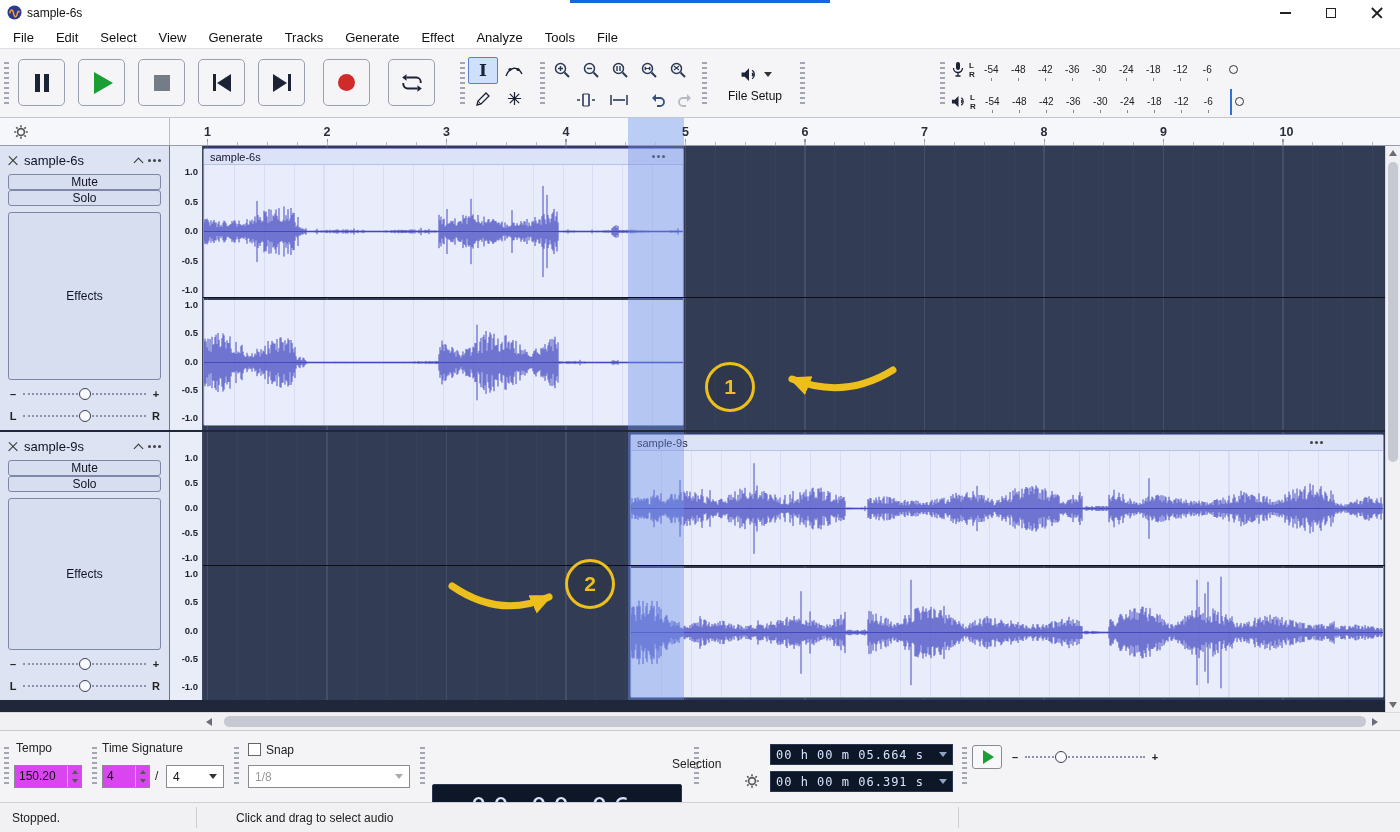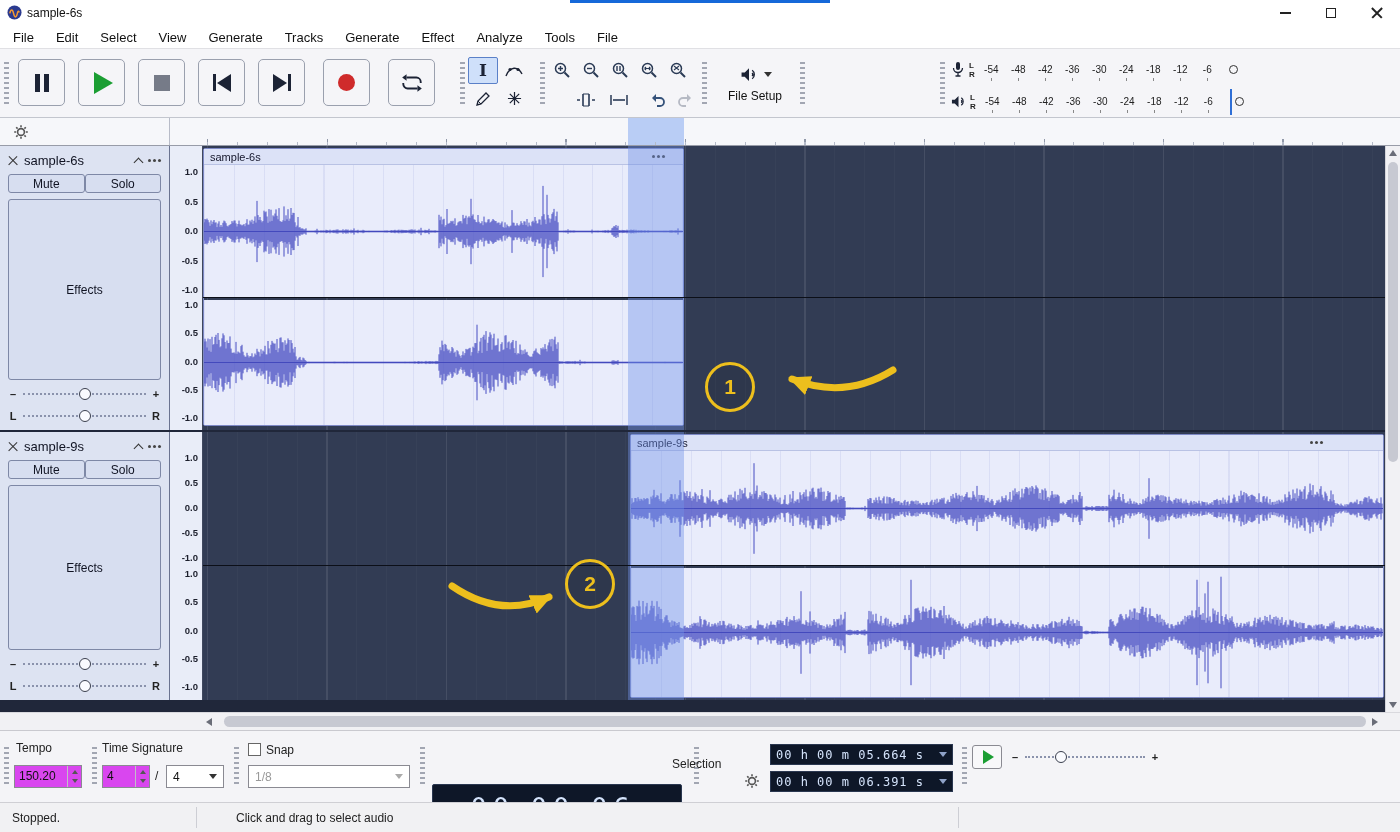--- a/index.html
+++ b/index.html
@@ -80,21 +80,21 @@
   .t2 { top:286px; height:268px; outline:1.5px solid #4f74d8; outline-offset:-1px; }
 
   .panel { position:absolute; left:0; top:0; width:170px; height:100%; background:#dde3f2; border-right:1px solid #6a7390; padding:6px 8px; display:flex; flex-direction:column; gap:6px; }
   .p-head { display:flex; align-items:center; gap:6px; height:16px; }
   .x-icon { position:relative; width:10px; height:10px; cursor:pointer; flex:none; }
   .x-icon::before,.x-icon::after { content:''; position:absolute; left:-1px; top:4.5px; width:12px; height:1.4px; background:#333; }
   .x-icon::before { transform:rotate(45deg); } .x-icon::after { transform:rotate(-45deg); }
   .t-name { flex:1; font-size:13px; color:#101322; cursor:pointer; }
   .chev-up { width:7px; height:7px; border:solid #333; border-width:0 1.6px 1.6px 0; transform:rotate(-135deg); margin-top:4px; cursor:pointer; flex:none; }
   .dots-icon { width:3px; height:3px; border-radius:50%; background:#444; box-shadow:5px 0 0 #444,10px 0 0 #444; margin-right:10px; cursor:pointer; flex:none; }
-  .p-btns { display:flex; gap:0; }
+  .p-btns { display:flex; gap:0;flex-direction:column; }
   .p-btn { flex:1; height:19px; background:#d7def0; border:1px solid #7e88a6; border-radius:3px; font-size:12px; color:#101322; cursor:pointer; font-family:inherit; }
   .slider-row { display:flex; align-items:center; height:16px; }
   .s-lab { font-size:11px; font-weight:bold; color:#222; width:10px; text-align:center; }
   .s-track { flex:1; height:0; border-top:2px dotted #8a92ac; position:relative; margin:0 5px; cursor:pointer; }
   .s-thumb { position:absolute; left:50%; top:-7px; width:12px; height:12px; margin-left:-6px; background:#fafbff; border:1px solid #3a3f4e; border-radius:50%; }
 
   .vruler { position:absolute; left:170px; top:0; width:33px; height:100%; background:#e9edf8; border-right:1px solid #40485e; }
   .vscale { position:absolute; right:4px; display:flex; flex-direction:column; justify-content:space-between; align-items:flex-end; font-size:9.5px; font-weight:bold; color:#1c1f2c; }
 
   .wave-region { position:absolute; left:203px; top:0; width:1182px; height:100%; cursor:text;
@@ -391,20 +391,21 @@
     <div class="tl-left">
       <svg width="16" height="16" viewBox="0 0 16 16">
         <g stroke="#555" stroke-width="1.6" fill="none">
           <circle cx="8" cy="8" r="3.4"></circle>
           <path d="M8 1.2v2M8 12.8v2M1.2 8h2M12.8 8h2M3.2 3.2l1.4 1.4M11.4 11.4l1.4 1.4M12.8 3.2l-1.4 1.4M4.6 11.4l-1.4 1.4"></path>
         </g>
       </svg>
     </div>
     <div class="tl-ruler">
       <div class="tl-sel"></div>
+      <div class="tl-numbers"><span>1</span><span>2</span><span>3</span><span>4</span><span>5</span><span>6</span><span>7</span><span>8</span><span>9</span><span>10</span></div>
       <div class="tl-ticks"></div>
         <div class="tl-ticks2"></div>
     </div>
   </div>
 
   <div class="track-area">
 
     <div class="track t1">
       <div class="panel">
         <div class="p-head">

